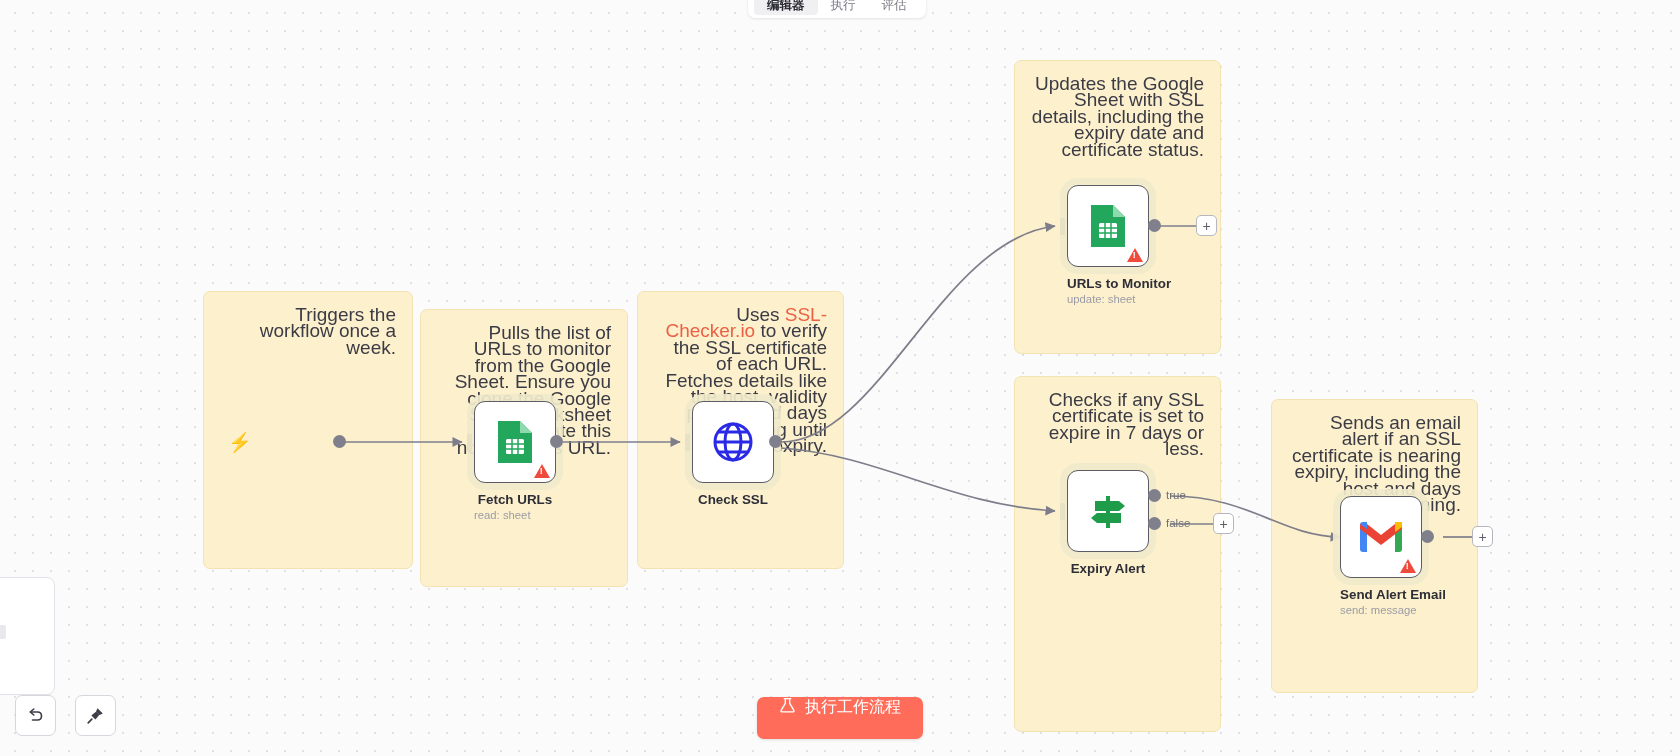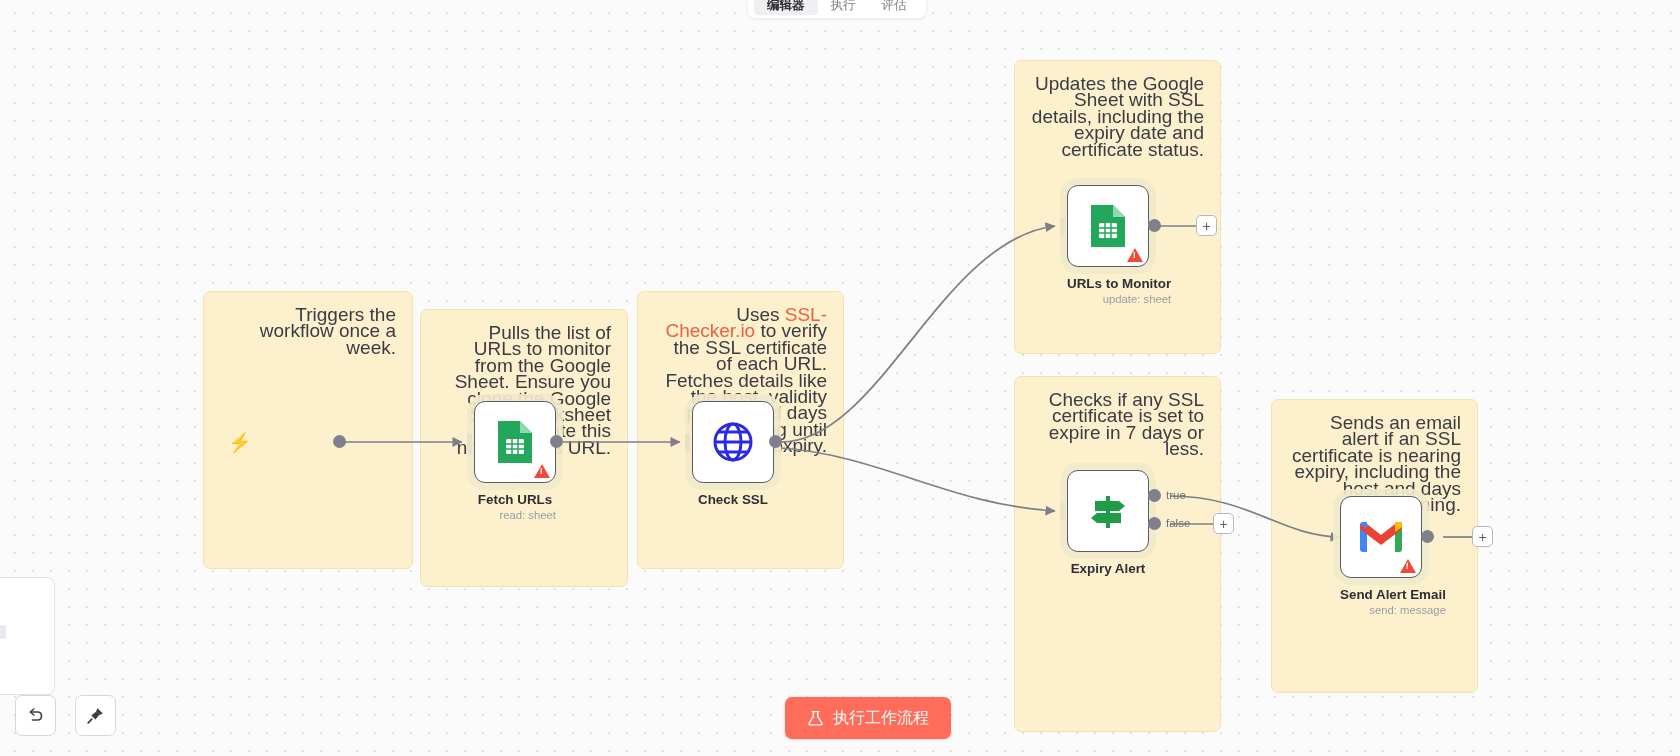--- a/index.html
+++ b/index.html
@@ -77,21 +77,21 @@
   .node-box.round { border-radius: 11px 36px 36px 11px; }
   .node-label {
     margin-top: 9px;
     text-align: center;
     font-size: 13.4px;
     font-weight: 600;
     color: #2e2e38;
     white-space: nowrap;
   }
   .node-sub {
-    text-align: right;
+    text-align: left;
     font-size: 11.3px;
     color: #9b9ba5;
     margin-top: 2px;
     white-space: nowrap;
   }
   .warn-tri {
     position: absolute; right: 5px; bottom: 4px;
     width: 0; height: 0;
     border-left: 8px solid transparent;
     border-right: 8px solid transparent;
@@ -138,26 +138,25 @@
   
   #execbtn {
     position: absolute;
     left: 757px; top: 697px;
     background: #ff6d5a;
     color: #ffffff;
     border: none;
     border-radius: 7px;
     height: 42px;
     padding: 0 22px;
-    display: flex; align-items: center; gap: 9px;
+    display: flex; gap: 9px;
     font-size: 16px;
     font-family: "Liberation Sans", sans-serif;
     z-index: 30;
     box-shadow: 0 1px 3px rgba(0,0,0,0.12);
-    margin-left: 28px;
   }
 
   
   .ctlbtn {
     position: absolute;
     width: 41px; height: 41px;
     background: #ffffff;
     border: 1px solid #d6d6dd;
     border-radius: 7px;
     display: flex; align-items: center; justify-content: center;

